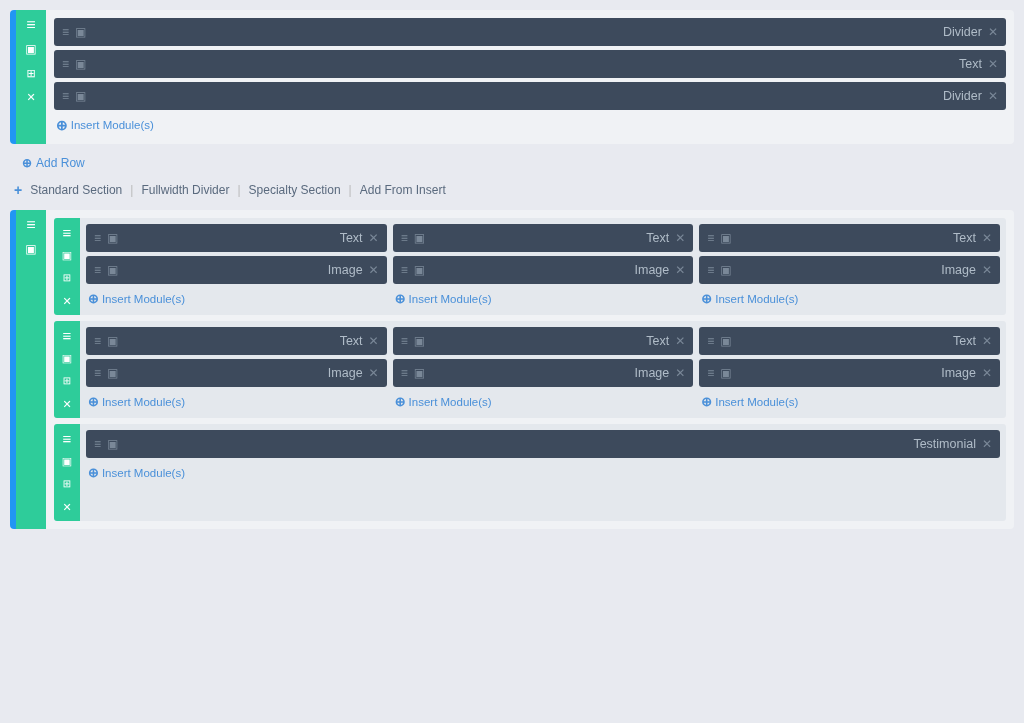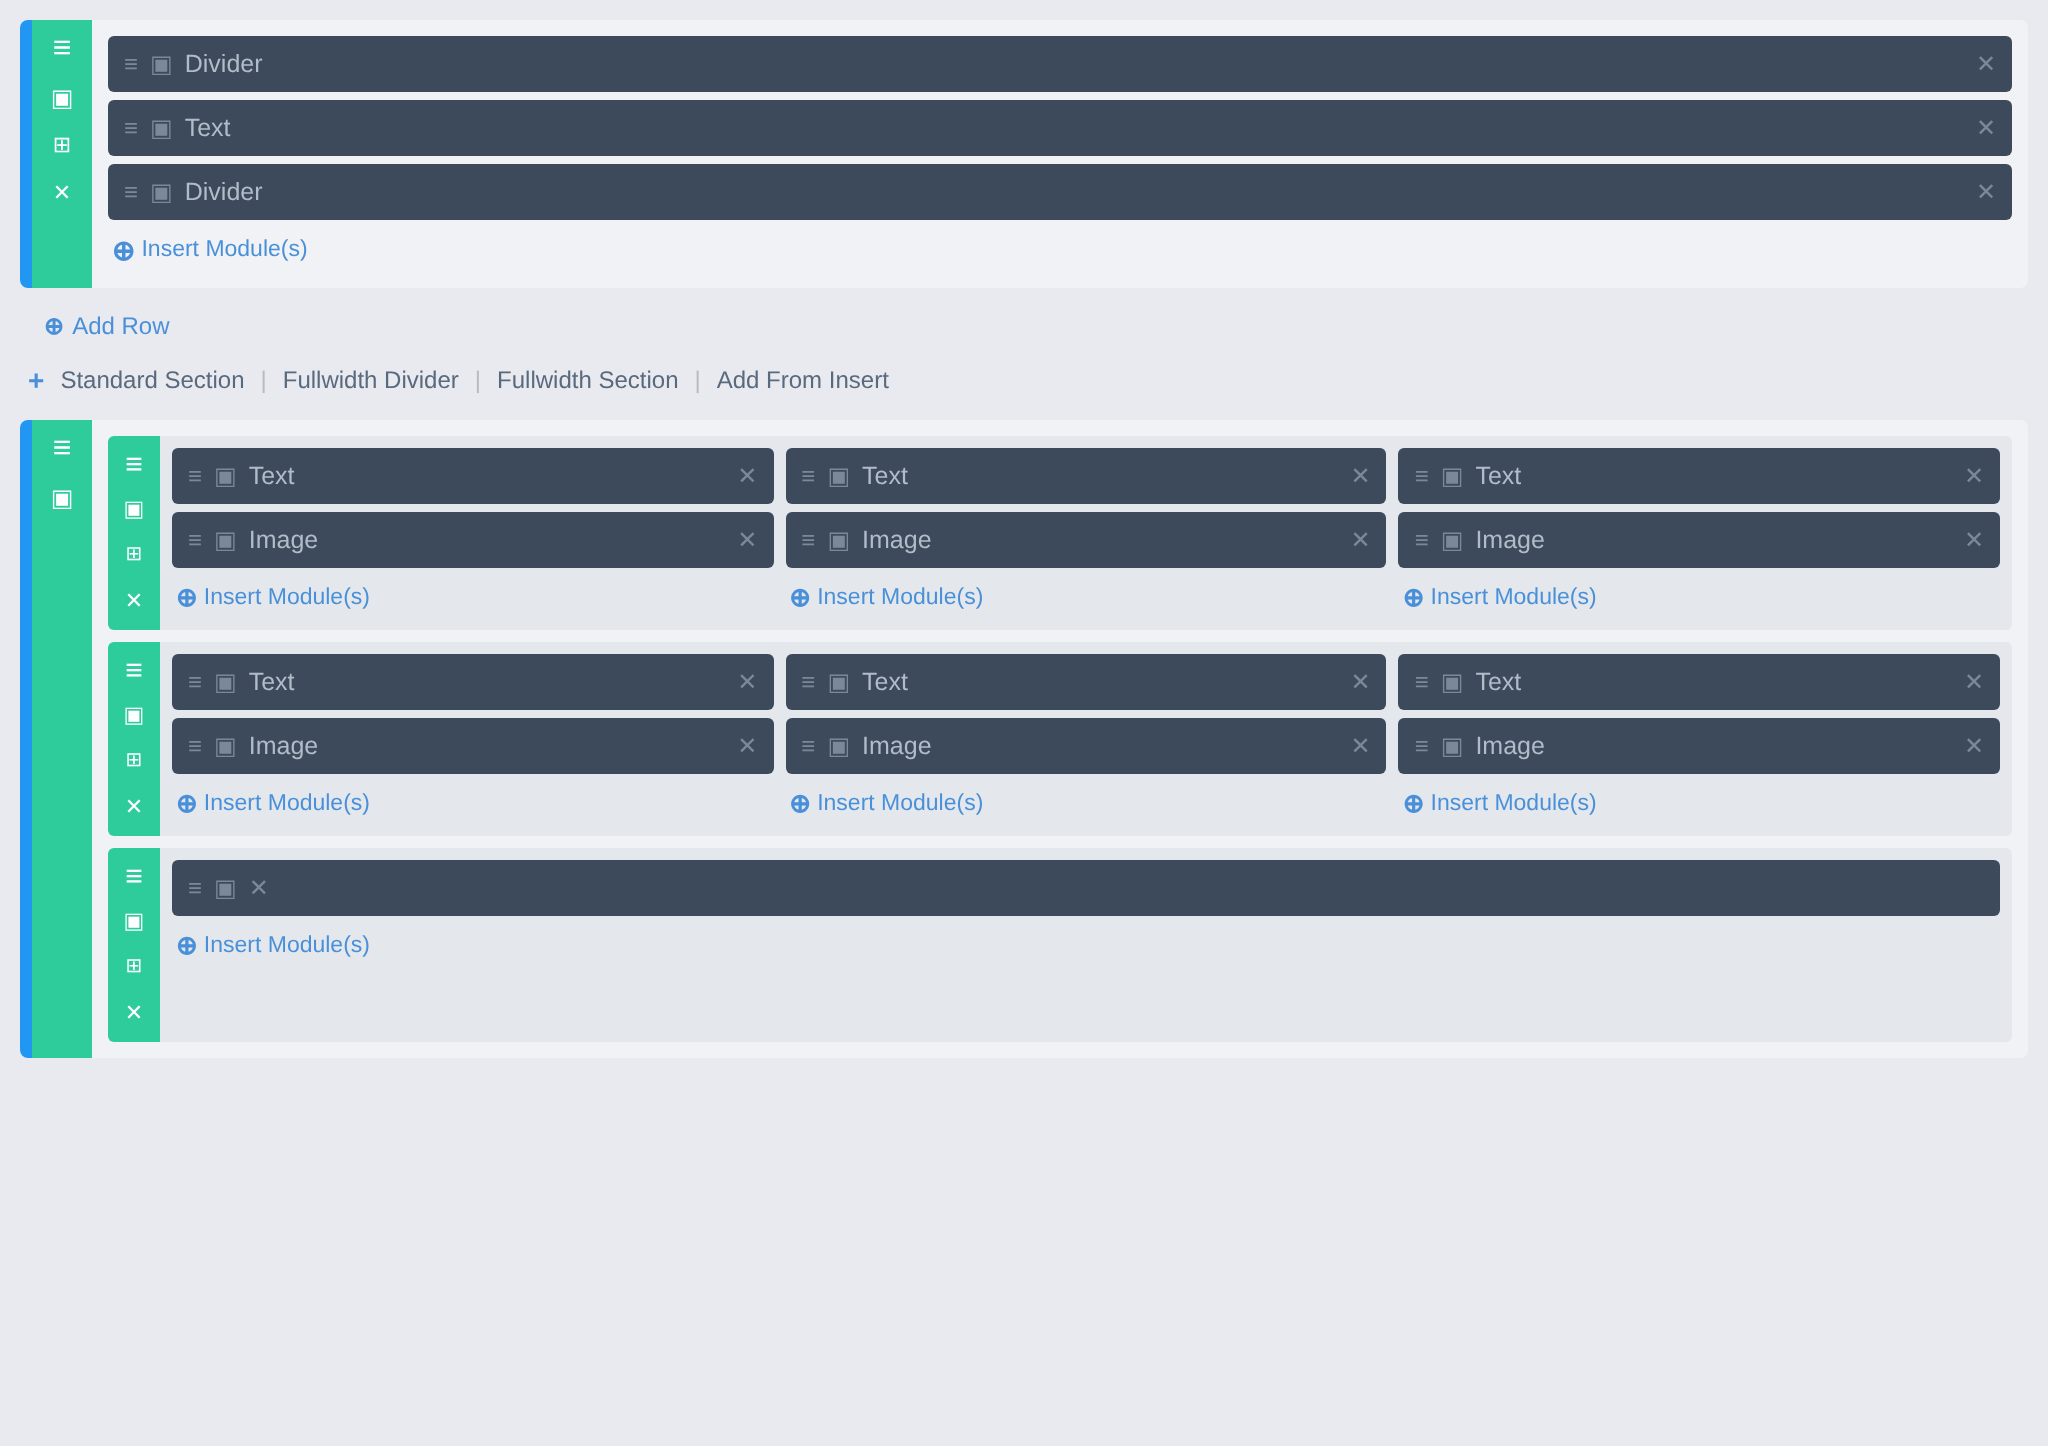--- a/index.html
+++ b/index.html
@@ -150,21 +150,21 @@
       padding: 7px 8px;
       display: flex;
       align-items: center;
       gap: 6px;
       color: #b0bcc8;
       font-size: 12.5px;
     }
 
     .mod-block .lbl {
       flex: 1;
-      text-align: left;
+      text-align: right;
     }
 
     .mod-icons {
       display: flex;
       gap: 4px;
       color: #7a8898;
       font-size: 12px;
     }
 
     .insert-link {
@@ -222,21 +222,21 @@
   <span style="font-weight:bold;">⊕</span>
   <span>Add Row</span>
 </div>
 
 <div class="section-separator">
   <span style="color:#4a90d9; font-weight:bold; font-size:14px;">+</span>
   <span>Standard Section</span>
   <span class="sep">|</span>
   <span>Fullwidth Divider</span>
   <span class="sep">|</span>
-  <span>Fullwidth Section</span>
+  <span>Specialty Section</span>
   <span class="sep">|</span>
   <span>Add From Insert</span>
 </div>
 
 <div class="bottom-sections">
   <div class="bs-blue"></div>
   <div class="bs-teal">
     <span class="icon-btn white ham"></span>
     <span class="icon-btn white" style="font-size:12px;">▣</span>
   </div>
@@ -386,20 +386,21 @@
       <div class="b-row-teal">
         <span class="icon-btn white" style="font-size:15px;">≡</span>
         <span class="icon-btn white" style="font-size:11px;">▣</span>
         <span class="icon-btn white" style="font-size:10px;">⊞</span>
         <span class="icon-btn white x-ico"></span>
       </div>
       <div class="b-row-content">
         <div class="mod-block">
           <span class="mod-icons">≡</span>
           <span class="mod-icons">▣</span>
+          <span class="lbl">Testimonial</span>
           <span class="mod-icons">✕</span>
         </div>
         <div class="insert-link">
           <span style="font-weight:bold; font-size:13px;">⊕</span>
           <span>Insert Module(s)</span>
         </div>
       </div>
     </div>
 
   </div>

